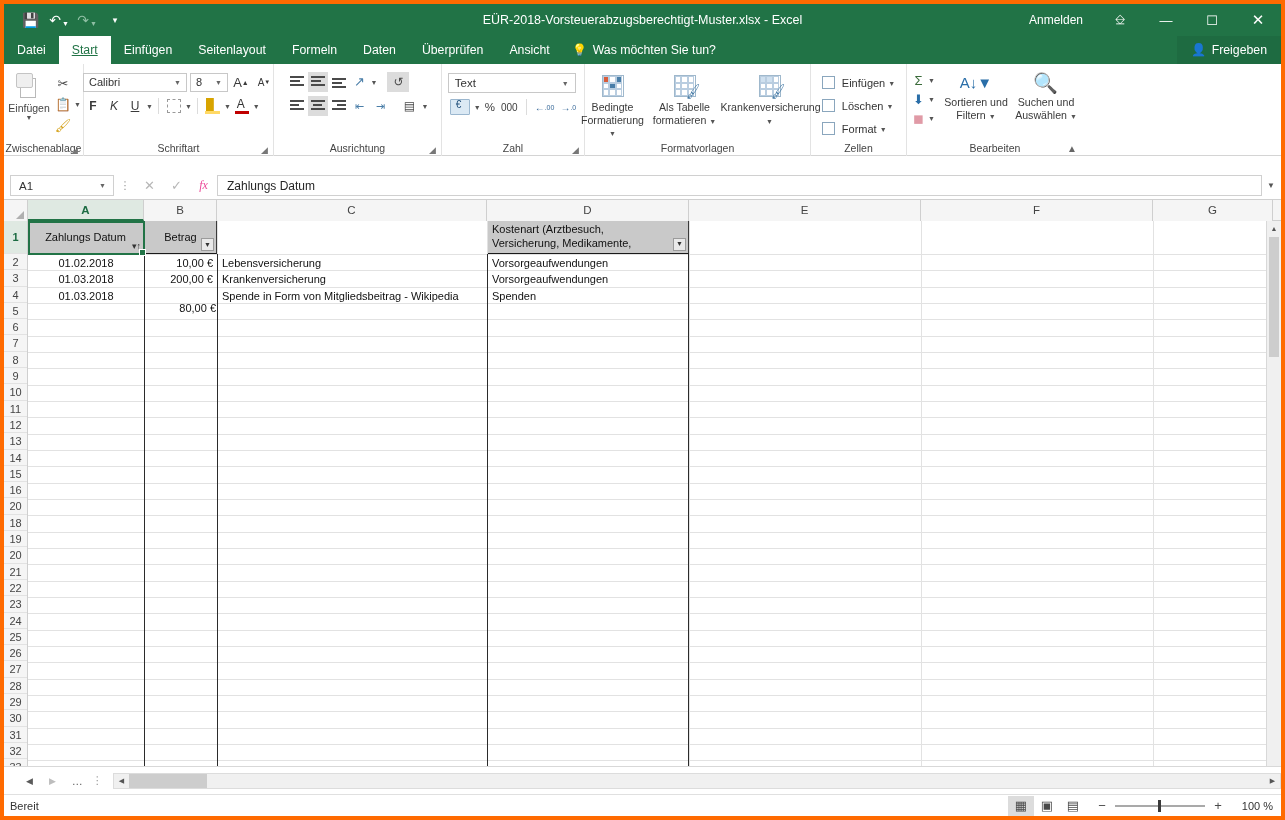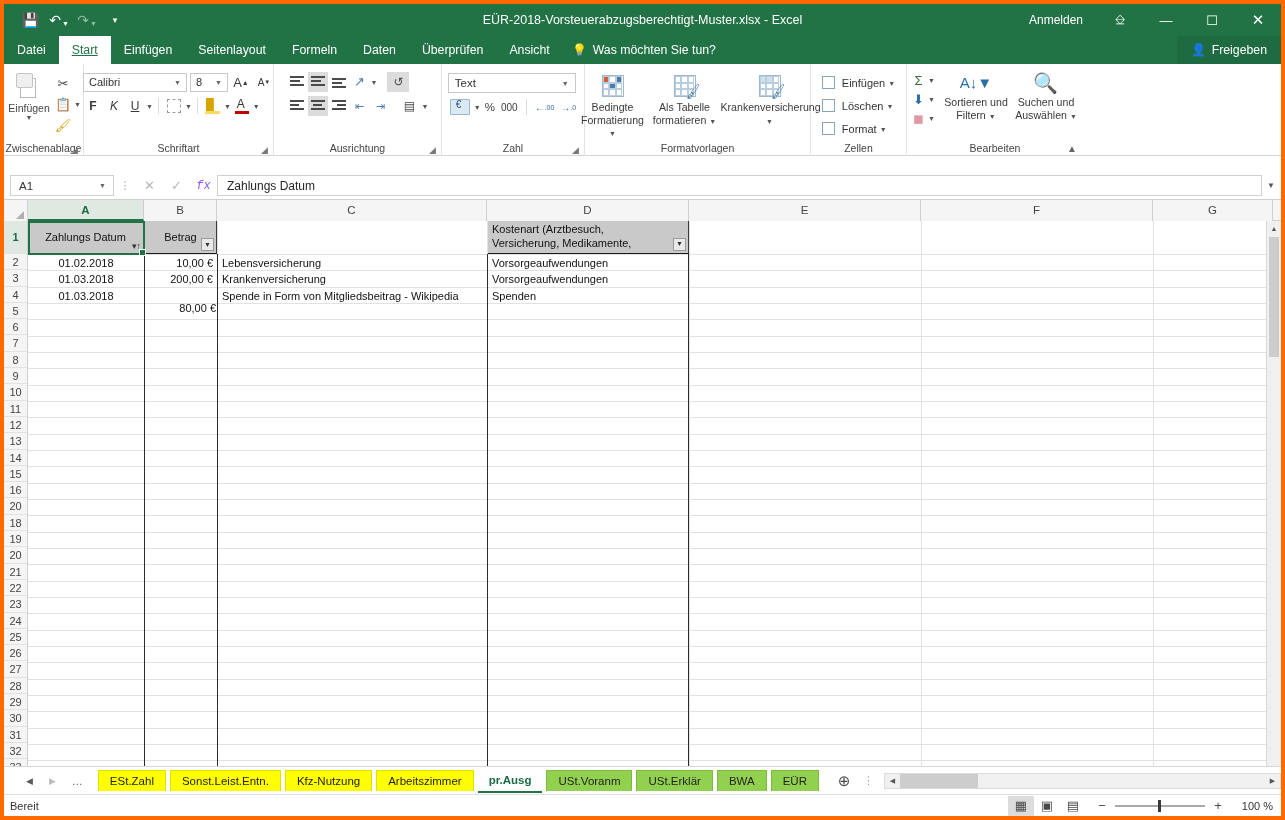--- a/index.html
+++ b/index.html
@@ -177,21 +177,21 @@
     flex:0 0 28px; height:28px; background:#fff; display:flex; align-items:center;
     border-bottom:1px solid #d0d0d0; padding:0 2px;margin-top:16px;
   }
   .namebox {
     width:104px; height:21px; margin-left:4px; border:1px solid #d0d0d0; background:#fff;
     display:flex; align-items:center; padding:0 3px 0 8px; font-size:11.5px; color:#333;
   }
   .namebox .dd { margin-left:auto; font-size:7px; color:#666; padding:0 4px;}
   .fb-dots { width:22px; text-align:center; color:#9a9a9a; font-size:11px; letter-spacing:0; }
   .fb-btn { width:27px; height:22px; display:flex; align-items:center; justify-content:center; font-size:13px; color:#b6b6b6;}
-  .fb-btn.fx { color:#8b5cf6; font-style:italic; font-size:12px; font-family:Liberation Mono, monospace;}
+  .fb-btn.fx { color:#ec4899; font-style:italic; font-size:12px; font-family:Liberation Serif, serif;}
   .fb-input {
     flex:1; height:21px; border:1px solid #d0d0d0; border-left:1px solid #d0d0d0;
     background:#fff; display:flex; align-items:center; padding:0 6px 0 9px;
     font-size:12px; color:#262626; margin-right:1px;
   }
   .fb-expand { width:16px; text-align:center; font-size:8px; color:#555; }
 
   
   .gridwrap { flex:1; position:relative; overflow:hidden; background:#fff; }
   .colhdr { position:absolute; left:0; top:0; right:0; height:21px; display:flex; background:#f5f5f5;
@@ -760,32 +760,20 @@
       <div class="vsb-thumb"></div>
     </div>
   </div>
 
   <div class="tabbar">
     <div class="navbtns">
       <span class="navb">◀</span>
       <span class="navb dim">▶</span>
       <span class="navdots">…</span>
     </div>
-    <div class="tabs">
-      <div class="stab yellow">ESt.Zahl</div>
-      <div class="stab yellow">Sonst.Leist.Entn.</div>
-      <div class="stab yellow">Kfz-Nutzung</div>
-      <div class="stab yellow">Arbeitszimmer</div>
-      <div class="stab active">pr.Ausg</div>
-      <div class="stab green">USt.Voranm</div>
-      <div class="stab green">USt.Erklär</div>
-      <div class="stab green">BWA</div>
-      <div class="stab green">EÜR</div>
-      <div class="addsheet">⊕</div>
-    </div>
     <div class="tab-split">⋮</div>
     <div class="hsb">
       <div class="hsb-l">◀</div>
       <div class="hsb-track">
         <div class="hsb-thumb"></div>
       </div>
       <div class="hsb-r">▶</div>
     </div>
   </div>
 

